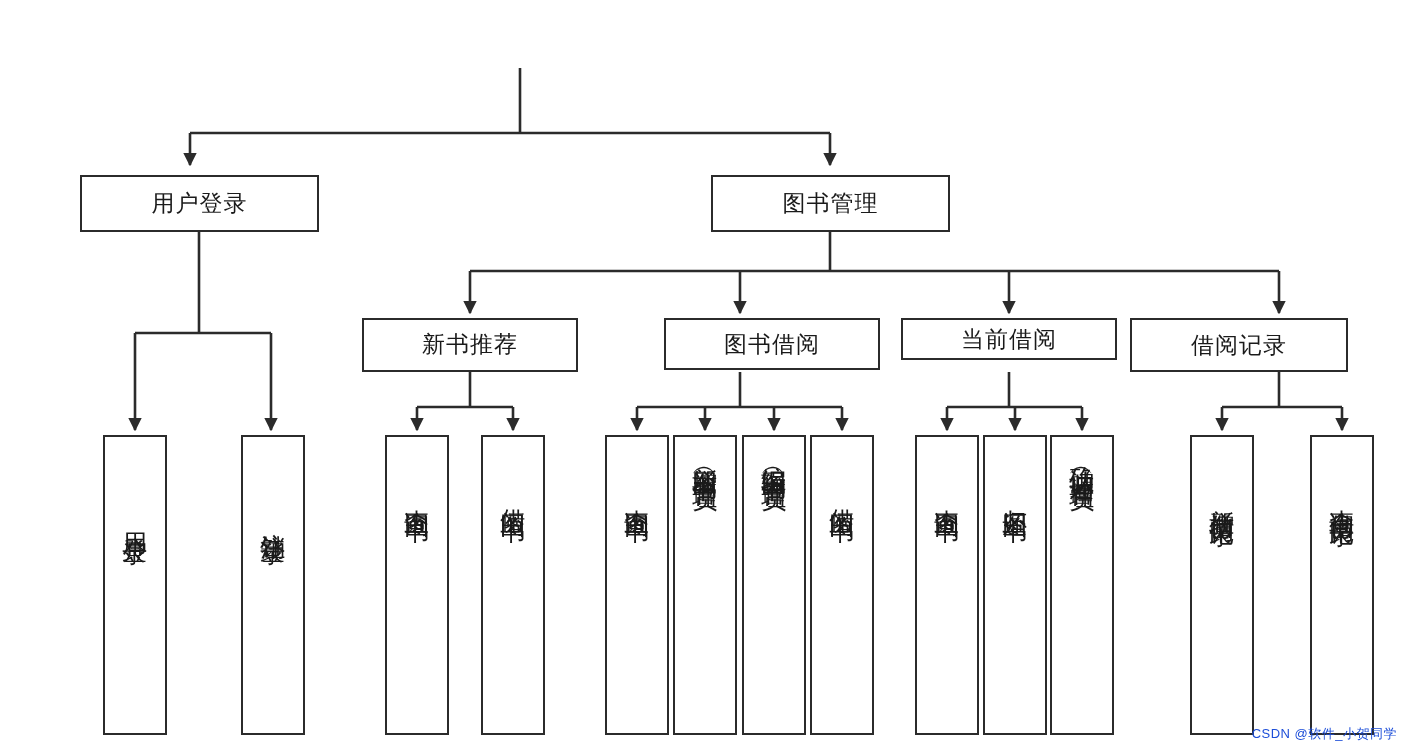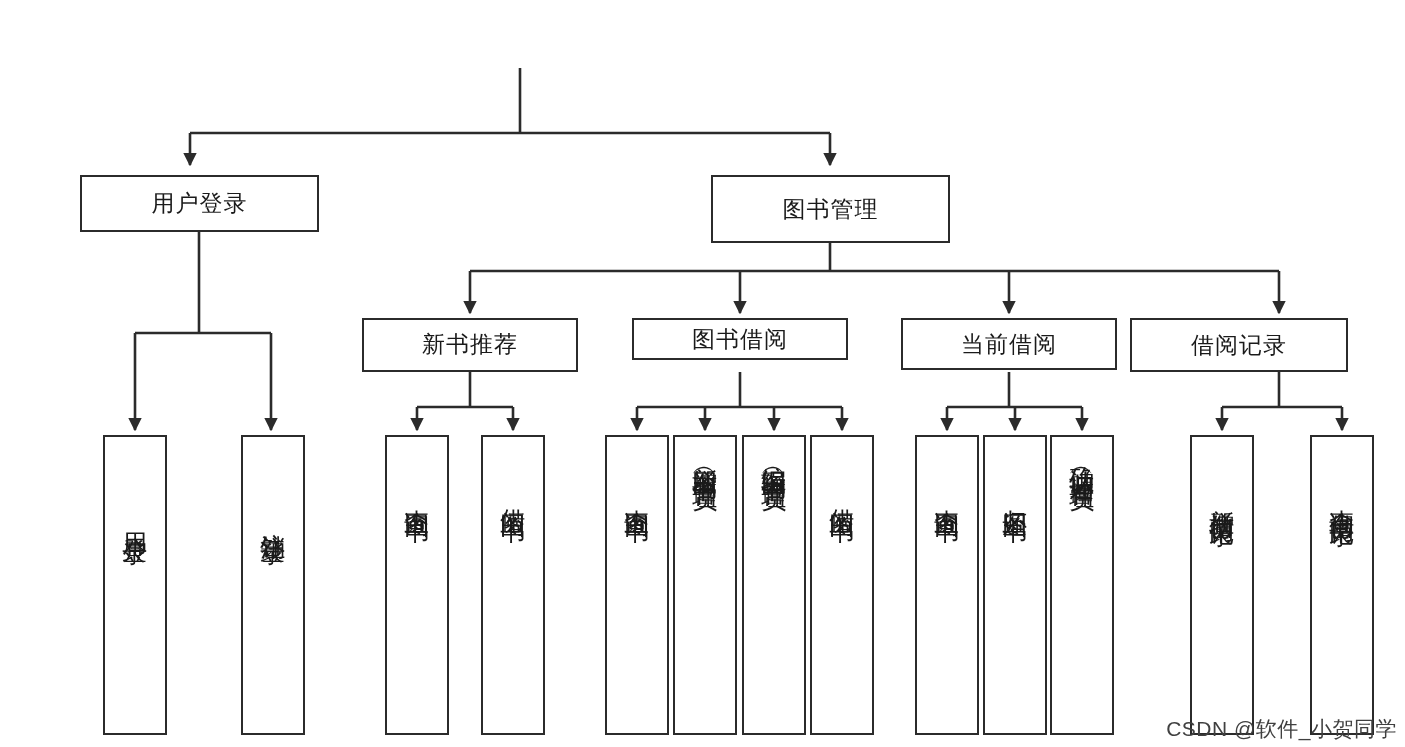--- a/index.html
+++ b/index.html
@@ -71,22 +71,22 @@
   .node.vert.mid2 .label {
     margin-top: 48px;
   }
   .node.vert.topal .label {
     margin-top: 6px;
   }
   .watermark {
     position: absolute;
     right: 8px;
     bottom: 4px;
-    font-size: 21px;
-    color: #404040;
+    font-size: 13px;
+    color: #1d4ed8;
     letter-spacing: 0.5px;
     z-index: 3;
     white-space: nowrap;
   }
 </style>
 </head>
 <body>
 
 <div id="canvas">
 
@@ -138,33 +138,33 @@
       <path d="M 1222 407 L 1222 430" marker-end="url(#arrow)"></path>
       <path d="M 1342 407 L 1342 430" marker-end="url(#arrow)"></path>
     </g>
   </svg>
 
 
   <div class="node horiz" style="left:80px; top:175px; width:239px; height:57px;">
     <span class="label">用户登录</span>
   </div>
 
-  <div class="node horiz" style="left:711px; top:175px; width:239px; height:68px;">
+  <div class="node horiz" style="left:711px; top:175px; width:239px; height:57px;">
     <span class="label">图书管理</span>
   </div>
 
   <div class="node horiz" style="left:362px; top:318px; width:216px; height:54px;font-family:Liberation Serif, serif;">
     <span class="label">新书推荐</span>
   </div>
 
-  <div class="node horiz" style="left:632px; top:318px; width:216px; height:42px;">
+  <div class="node horiz" style="left:664px; top:318px; width:216px; height:52px;">
     <span class="label">图书借阅</span>
   </div>
 
-  <div class="node horiz" style="left:901px; top:318px; width:216px; height:52px;align-items:center;">
+  <div class="node horiz" style="left:901px; top:318px; width:216px; height:42px;align-items:center;">
     <span class="label">当前借阅</span>
   </div>
 
   <div class="node horiz" style="left:1130px; top:318px; width:218px; height:54px;">
     <span class="label">借阅记录</span>
   </div>
 
   <div class="node vert mid" style="left:103px; top:435px; width:64px; height:300px;">
     <span class="label">用户登录</span>
   </div>

